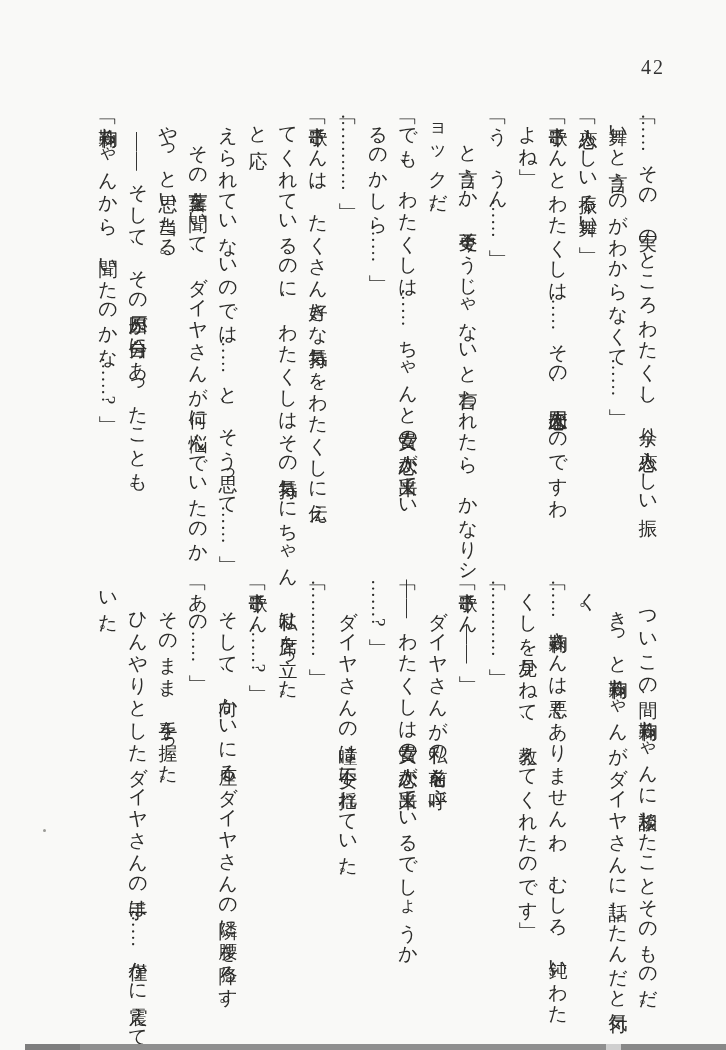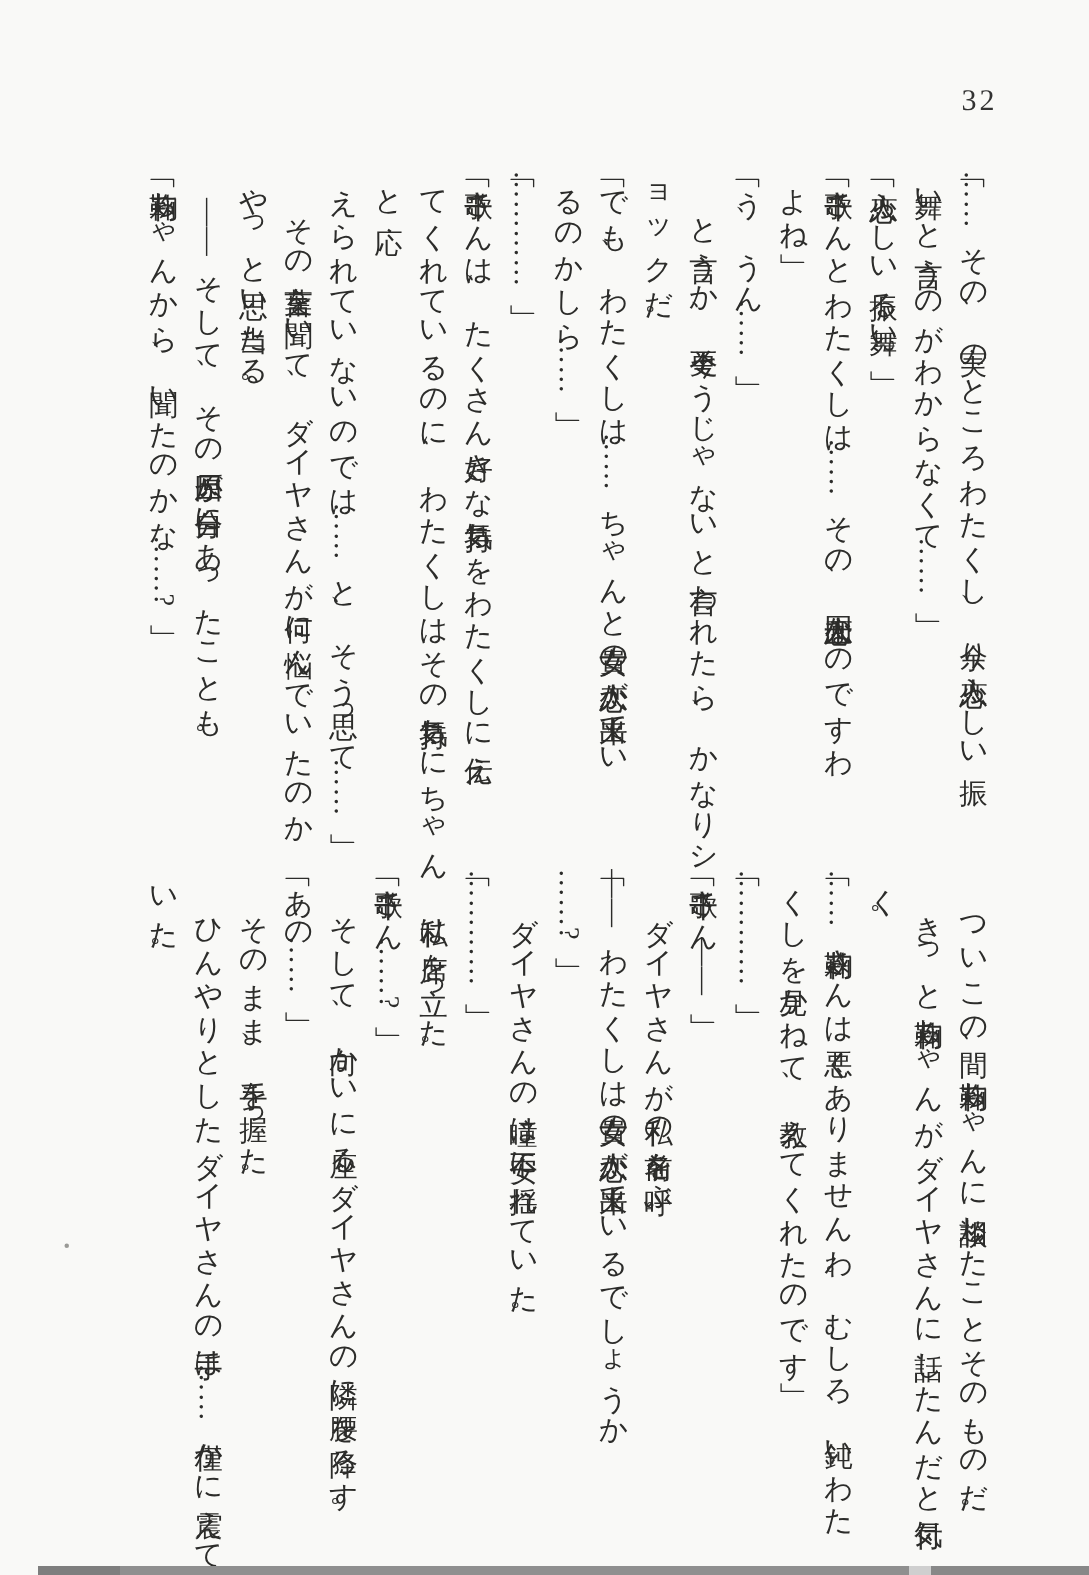--- a/index.html
+++ b/index.html
@@ -71,21 +71,21 @@
     top: 829px;
     width: 3px;
     height: 3px;
     border-radius: 50%;
     background: #9a9a96;
   }
 </style>
 </head>
 <body>
 
-<div class="page-number">32</div>
+<div class="page-number">42</div>
 
 <div class="vblock vblock-top">
     <p class="tline">「……その、実のところわたくし、余り恋人らしい振</p>
     <p class="tline">舞いと言うのがわからなくて……」</p>
     <p class="tline">「恋人らしい振る舞い?」</p>
     <p class="tline">「千歌さんとわたくしは……その、恋人同士なのですわ</p>
     <p class="tline">よね」</p>
     <p class="tline">「う、うん……」</p>
     <p class="tline indent">と言うか、今更そうじゃないと言われたら、かなりシ</p>
     <p class="tline">ョックだ。</p>

